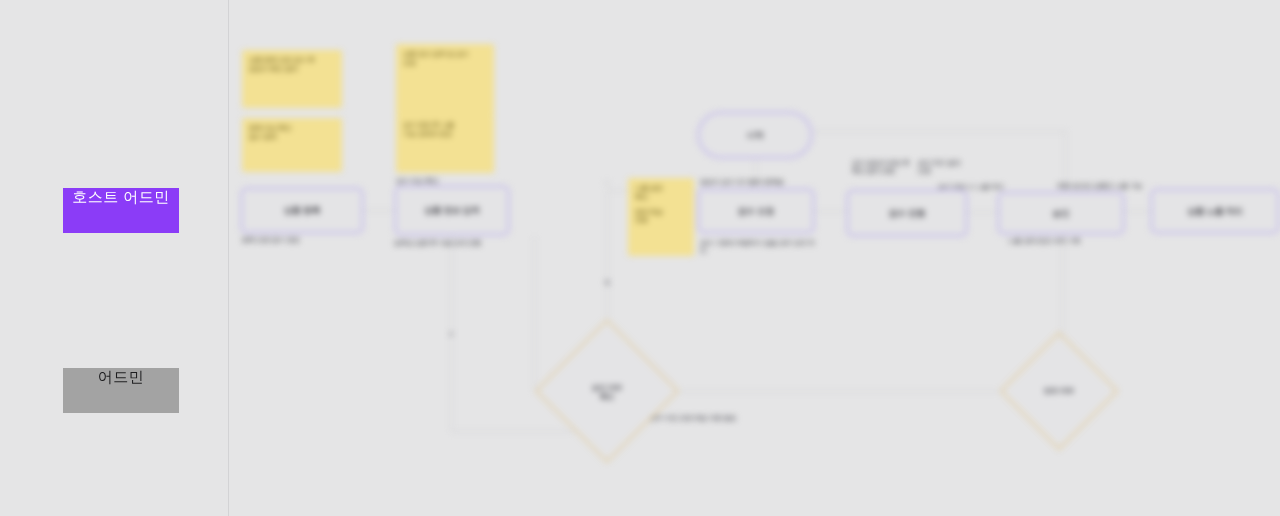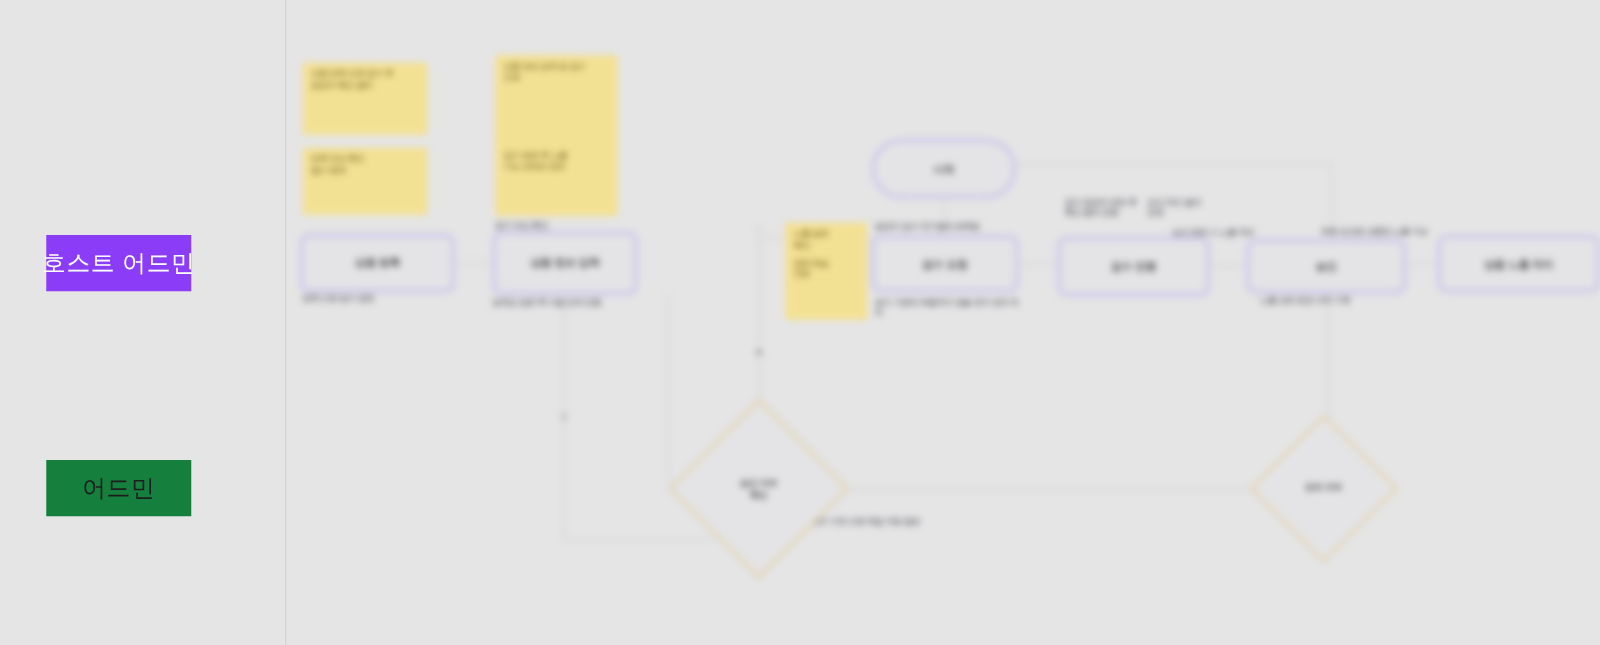--- a/index.html
+++ b/index.html
@@ -21,32 +21,33 @@
   .lane-divider{
     position:absolute;
     top:0;bottom:0;
     width:1px;
     background:rgba(150,150,155,0.22);
   }
 
   
   .lane-label{
     position:absolute;
-    display:flex;align-items:center;justify-content:center;
-    font-size:19px;
+    display:flex;justify-content:center;
+    font-size:15px;
     letter-spacing:0.5px;
     white-space:nowrap;
     box-sizing:border-box;
+    margin-left:26px;
   }
   .lane-label.host{
     background:#8b3cf7;
     color:#ffffff;
   }
   .lane-label.admin{
-    background:#15803d;
+    background:#a3a3a3;
     color:#1d1d1f;
   }
 
   
   #diagram{
     position:absolute;inset:0;
     filter:blur(3.1px);
     -webkit-filter:blur(3.1px);
   }
 

